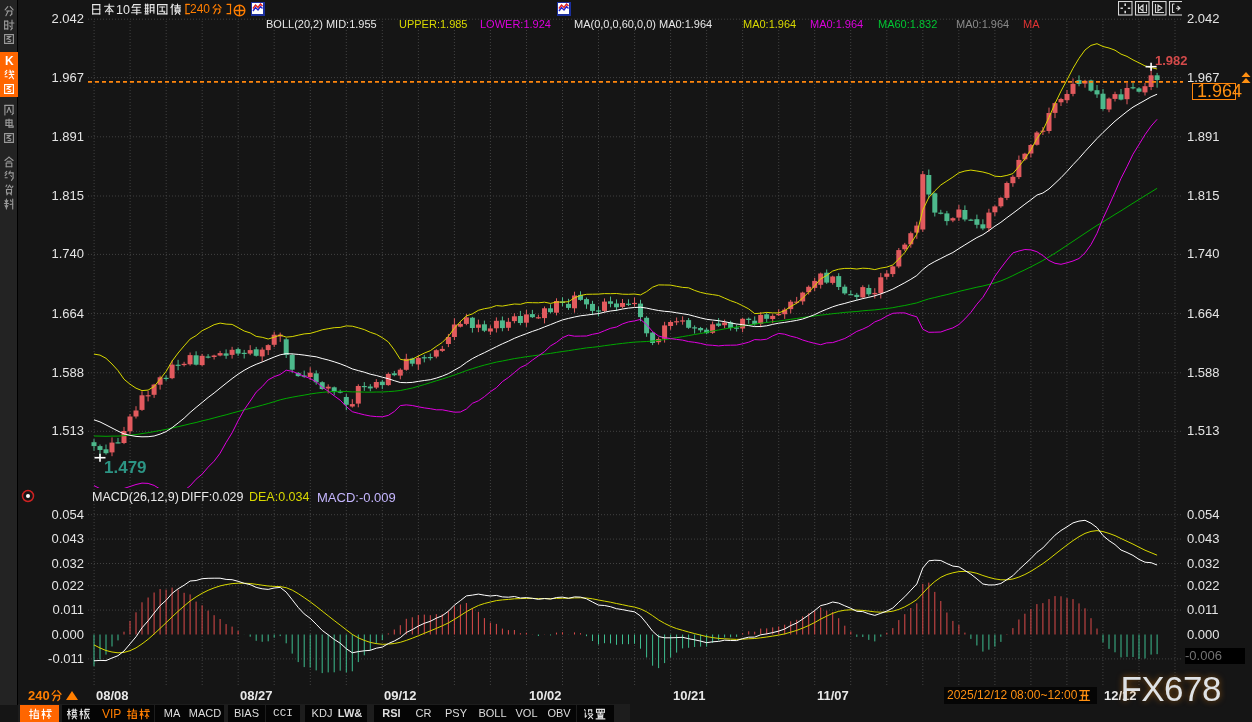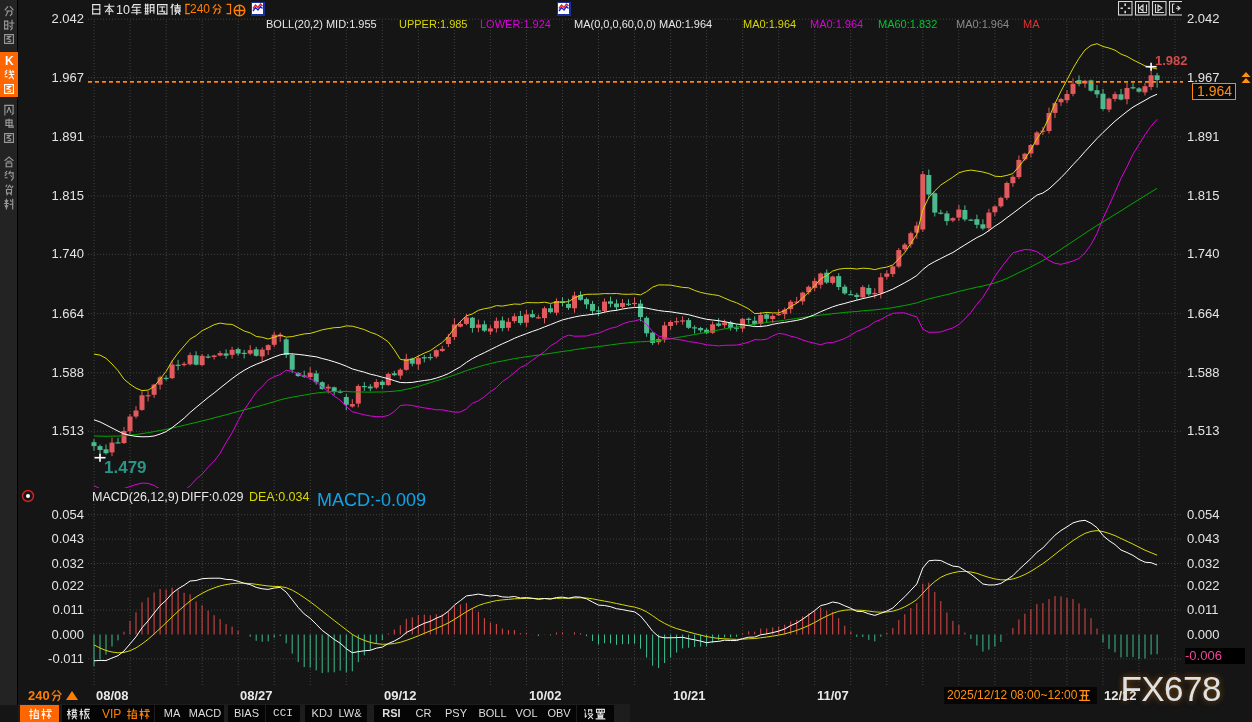--- a/index.html
+++ b/index.html
@@ -904,25 +904,25 @@
 <div class="yl" style="top:577.7px">0.022</div>
 <div class="yr" style="top:577.7px">0.022</div>
 <div class="yl" style="top:602.1px">0.011</div>
 <div class="yr" style="top:602.1px">0.011</div>
 <div class="yl" style="top:626.5px">0.000</div>
 <div class="yr" style="top:626.5px">0.000</div>
 <div class="yl" style="top:650.9px">-0.011</div>
 <div class="abs" style="left:92px;top:490px;font-size:12.5px;color:#e8e8e8;white-space:nowrap">MACD(26,12,9)</div>
 <div class="abs" style="left:181px;top:490px;font-size:12.5px;color:#e8e8e8">DIFF:0.029</div>
 <div class="abs" style="left:249px;top:490px;font-size:12.5px;color:#d8d800">DEA:0.034</div>
-<div class="abs" style="left:317px;top:490px;font-size:18px;color:#0ea5e9">MACD:-0.009</div>
+<div class="abs" style="left:317px;top:490px;font-size:13px;color:#c4b5fd">MACD:-0.009</div>
 <div class="abs" style="left:1155px;top:53px;color:#d34a4a;font-size:13px;font-weight:bold">1.982</div>
 <div class="abs" style="left:104px;top:458px;color:#2c9484;font-size:17px;font-weight:bold">1.479</div>
-<div class="abs" style="left:1192px;top:83px;width:44px;height:17px;border:1px solid #ff860d;background:#0a0a0a;color:#ff9012;font-size:14px;line-height:15px;padding-left:4px">1.964</div>
-<div class="abs" style="left:1185px;top:648px;width:60px;height:16px;background:#000;color:#ec4899;font-size:13px;line-height:16px">-0.006</div>
+<div class="abs" style="left:1192px;top:83px;width:44px;height:17px;border:1px solid #ff860d;background:#0a0a0a;color:#ff9012;font-size:18px;line-height:15px;padding-left:4px">1.964</div>
+<div class="abs" style="left:1185px;top:648px;width:60px;height:16px;background:#000;color:#737373;font-size:13px;line-height:16px">-0.006</div>
 <svg class="abs" width="10" height="12" style="left:1241px;top:72px">
     <path d="M5 0 L9.5 5 L0.5 5 Z" fill="#ff9012"></path>
     <path d="M5 6 L9.5 11 L0.5 11 Z" fill="#ff9012"></path>
   </svg>
 <svg class="abs" width="14" height="14" style="left:21px;top:489px">
     <circle cx="7" cy="7" r="5.5" fill="none" stroke="#cc2222" stroke-width="1.5"></circle>
     <circle cx="7" cy="7" r="2" fill="#fff"></circle>
   </svg>
 <svg class="abs" style="left:28px;top:688.5px" width="37" height="16">
     <g stroke="#ff7e00" stroke-width="1.30" stroke-linecap="round"></g>
@@ -959,21 +959,21 @@
 <div class="abs" style="right:31px;bottom:16px;font-size:35px;line-height:1;letter-spacing:-0.5px;color:#dfe2e5;text-shadow:0 0 6px rgba(255,140,0,.5)">FX678</div>
 <div class="abs" style="left:18px;top:704px;width:612px;height:18px;background:#1d1d1d"></div>
 <div class="tb" style="left:20px;width:39px;background:#f60;color:#fff;"></div>
 <div class="tb" style="left:62px;width:38px;"></div>
 <div class="tb" style="left:98px;width:56px;color:#ff7e00;"></div>
 <div class="tb" style="left:155px;width:34px;">MA</div>
 <div class="tb" style="left:186px;width:38px;">MACD</div>
 <div class="tb" style="left:228px;width:37px;text-align:center;">BIAS</div>
 <div class="tb" style="left:266px;width:34px;font-family:Liberation Mono, monospace;">CCI</div>
 <div class="tb" style="left:305px;width:34px;">KDJ</div>
-<div class="tb" style="left:333px;width:34px;">LW&amp;</div>
+<div class="tb" style="left:333px;width:34px;font-weight:bold;">LW&amp;</div>
 <div class="tb" style="left:374px;width:35px;font-weight:bold;">RSI</div>
 <div class="tb" style="left:407px;width:33px;">CR</div>
 <div class="tb" style="left:439px;width:34px;">PSY</div>
 <div class="tb" style="left:473px;width:39px;">BOLL</div>
 <div class="tb" style="left:509px;width:35px;">VOL</div>
 <div class="tb" style="left:542px;width:34px;">OBV</div>
 <div class="tb" style="left:577px;width:37px;"></div>
 <svg class="abs" style="left:28px;top:707.5px" width="26" height="15">
     <g stroke="#ffffff" stroke-width="1.10" stroke-linecap="round">
       <line x1="3.0" y1="1.1" x2="3.0" y2="10.9"></line>

